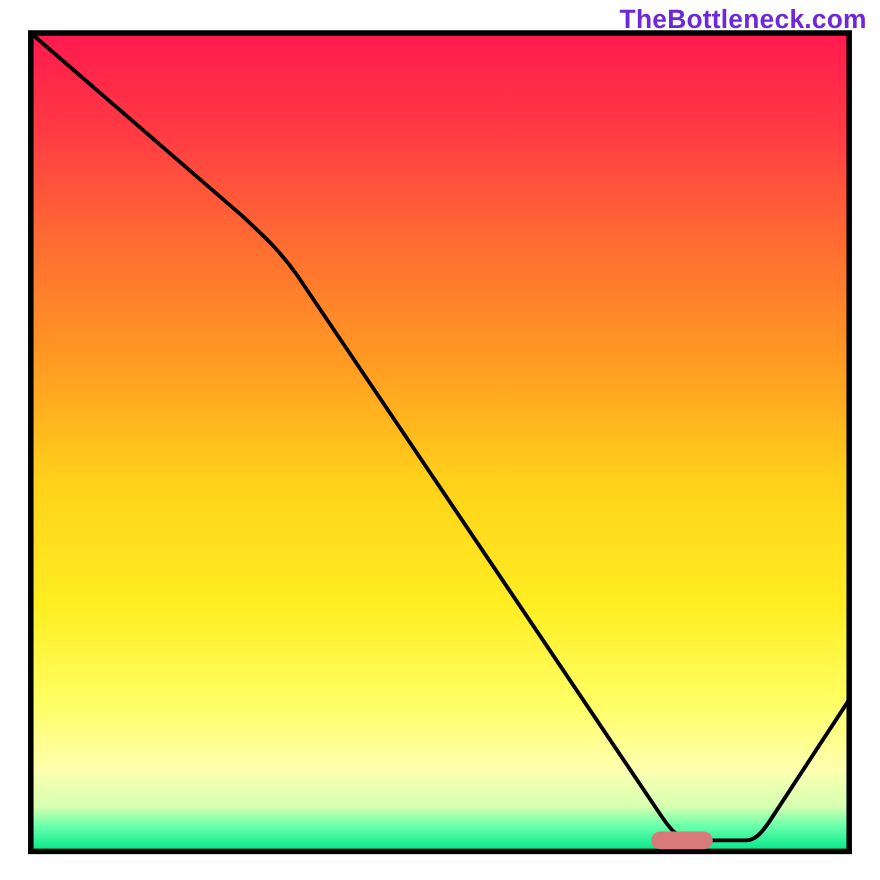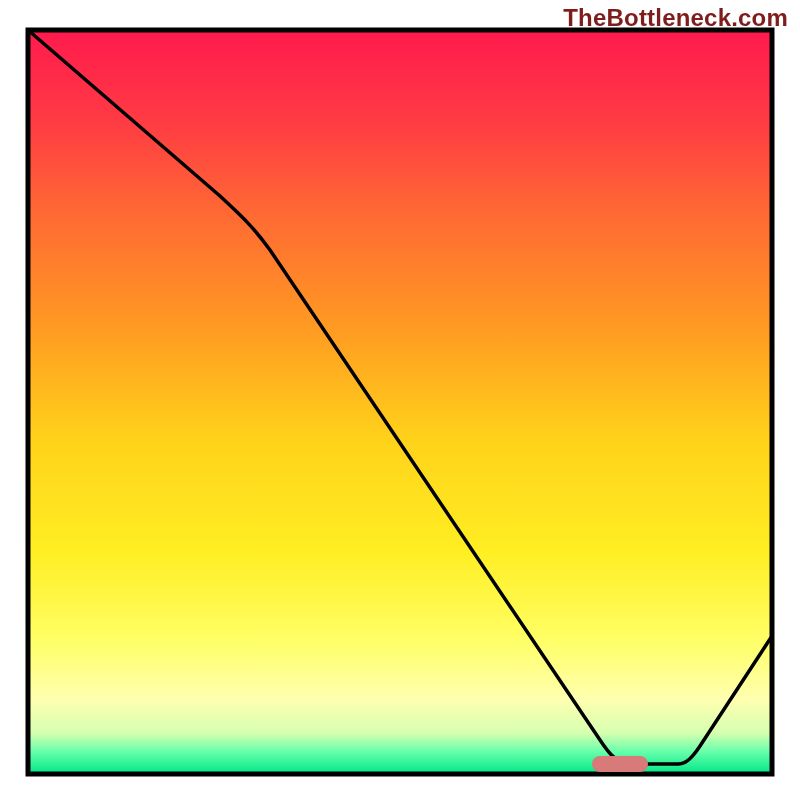--- a/index.html
+++ b/index.html
@@ -14,21 +14,21 @@
     position: relative;
     width: 800px;
     height: 800px;
   }
   .watermark {
     position: absolute;
     top: 4px;
     right: 12px;
     font-size: 24px;
     font-weight: 600;
-    color: #7f1d1d;
+    color: #6d28d9;
     letter-spacing: 0.2px;
   }
   svg {
     position: absolute;
     top: 0;
     left: 0;
   }
 </style>
 </head>
 <body>

